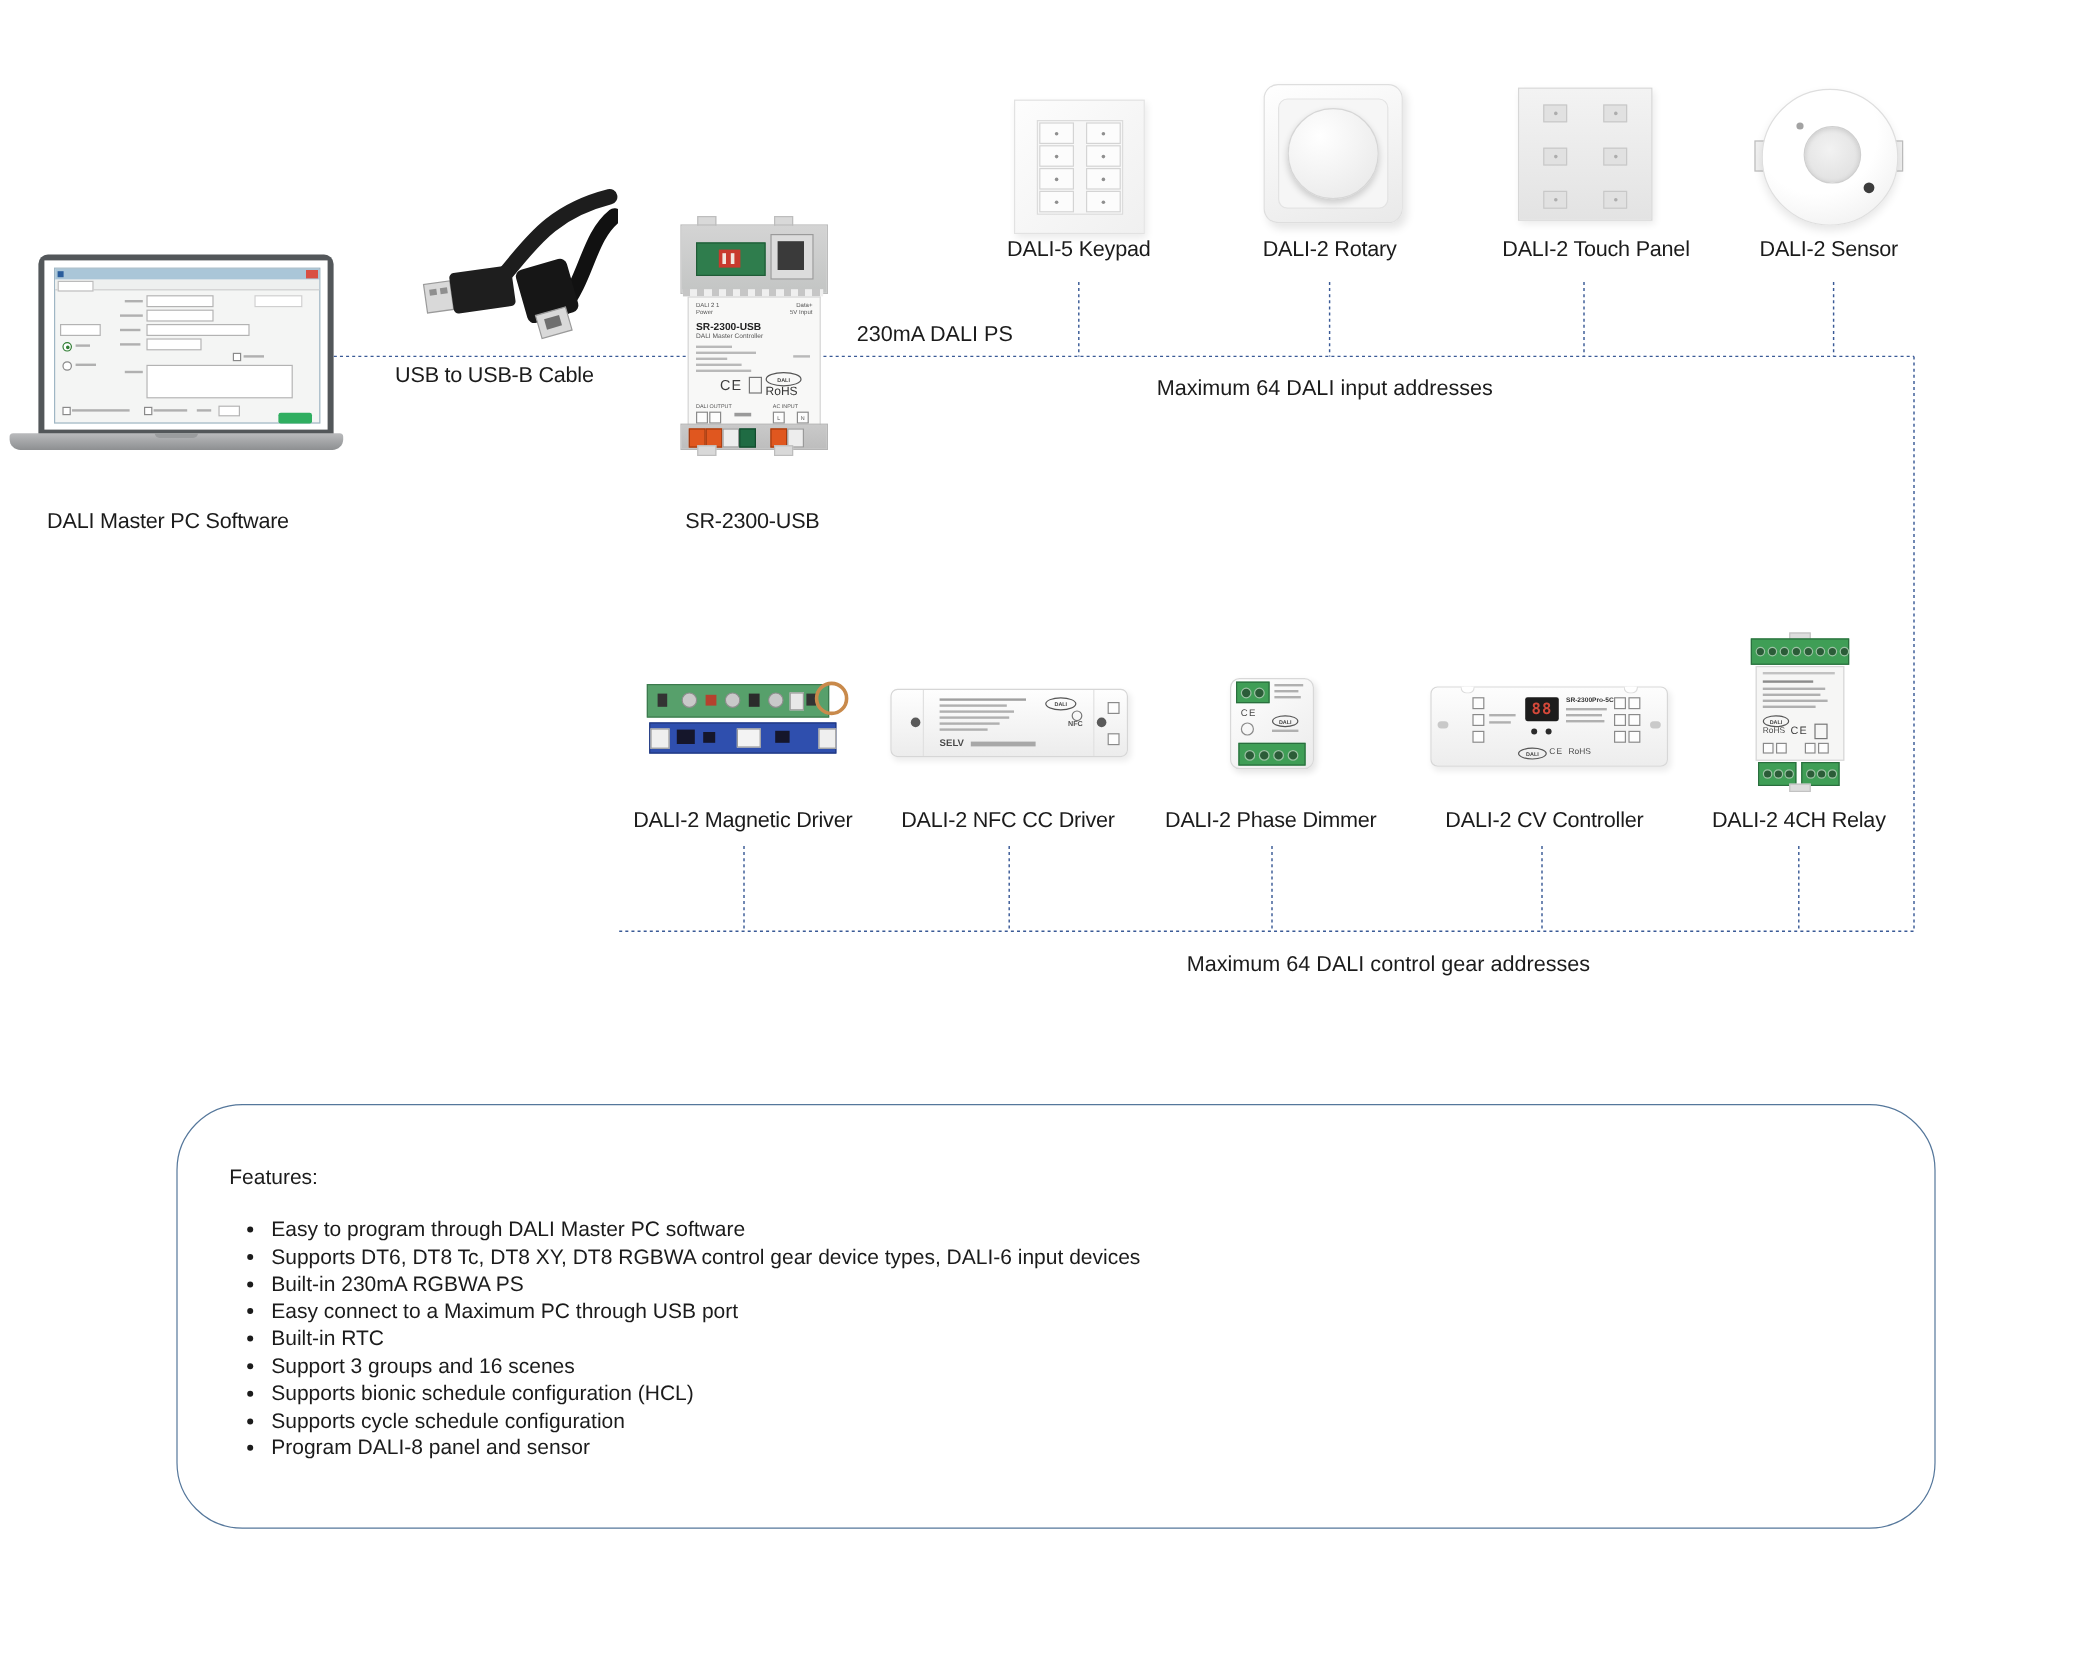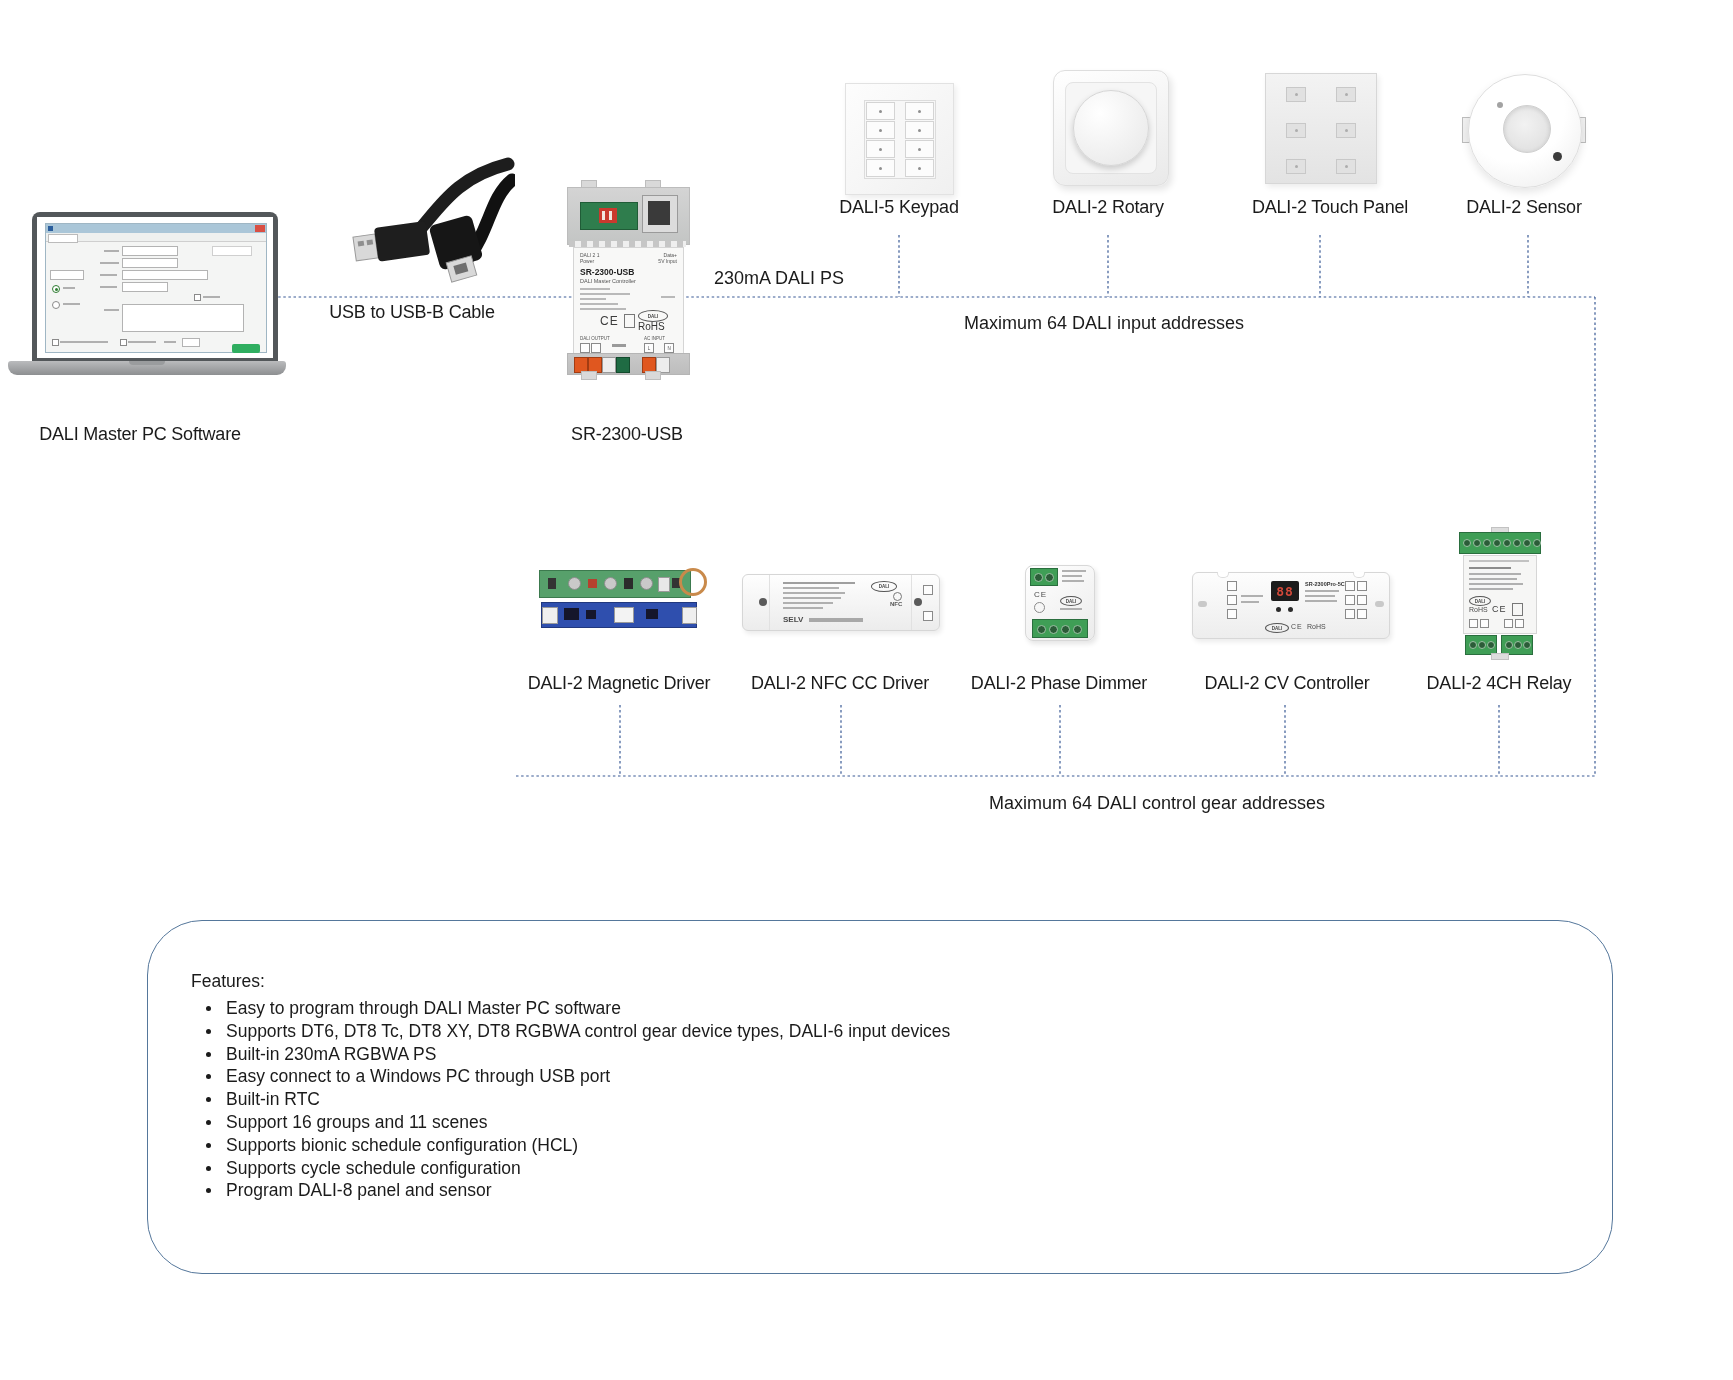--- a/index.html
+++ b/index.html
@@ -37,21 +37,21 @@
           border:1px solid #c8c8c8;}
   .tp-btn::after{content:'';position:absolute;left:50%;top:50%;width:3px;height:3px;
           margin:-1.5px;border-radius:50%;background:#adadad;}
   .screw{position:absolute;border-radius:50%;background:#2b5c38;border:1px solid #9cc2a4;}
   .greenblock{position:absolute;background:#3f9e56;border:1px solid #2a6e3e;}
   .termsq{position:absolute;width:8px;height:8px;border:1px solid #8a8a8a;background:#fdfdfd;
           font-size:4.5px;color:#555;display:flex;align-items:center;justify-content:center;}
   .features-box{position:absolute;left:147px;top:920px;width:1464px;height:352px;
           border:1px solid #55779b;border-radius:55px;background:#fff;z-index:1;}
   .features-title{position:absolute;left:43px;top:50px;font-size:17.5px;color:#1b1b1b;}
-  .features-list{position:absolute;left:43px;top:76px;margin:0;padding:0;list-style:none;}
+  .features-list{position:absolute;left:43px;top:92px;margin:0;padding:0;list-style:none;}
   .features-list li{position:relative;padding-left:35px;font-size:17.5px;
           line-height:22.8px;color:#1b1b1b;white-space:nowrap;}
   .features-list li::before{content:'';position:absolute;left:15px;top:9px;width:5px;
           height:5px;border-radius:50%;background:#1b1b1b;}
 </style>
 </head>
 <body>
 
 <svg id="buslines" width="1733" height="1380">
   <g stroke="#3a5a96" stroke-width="1.2" stroke-dasharray="2.5 2.6" fill="none">
@@ -369,20 +369,20 @@
   <div class="abs" style="left:34px;top:126px;width:16px;height:5px;background:#ddd;border:1px solid #c2c2c2"></div>
 </div>
 <div class="lbl" style="left:1499px;top:673px">DALI-2 4CH Relay</div>
 
 <div class="features-box">
   <div class="features-title">Features:</div>
   <ul class="features-list">
     <li>Easy to program through DALI Master PC software</li>
     <li>Supports DT6, DT8 Tc, DT8 XY, DT8 RGBWA control gear device types, DALI-6 input devices</li>
     <li>Built-in 230mA RGBWA PS</li>
-    <li>Easy connect to a Windows PC through USB port</li>
+    <li>Easy connect to a Maximum PC through USB port</li>
     <li>Built-in RTC</li>
-    <li>Support 16 groups and 11 scenes</li>
+    <li>Support 3 groups and 16 scenes</li>
     <li>Supports bionic schedule configuration (HCL)</li>
     <li>Supports cycle schedule configuration</li>
     <li>Program DALI-8 panel and sensor</li>
   </ul>
 </div>
 
 </body></html>

